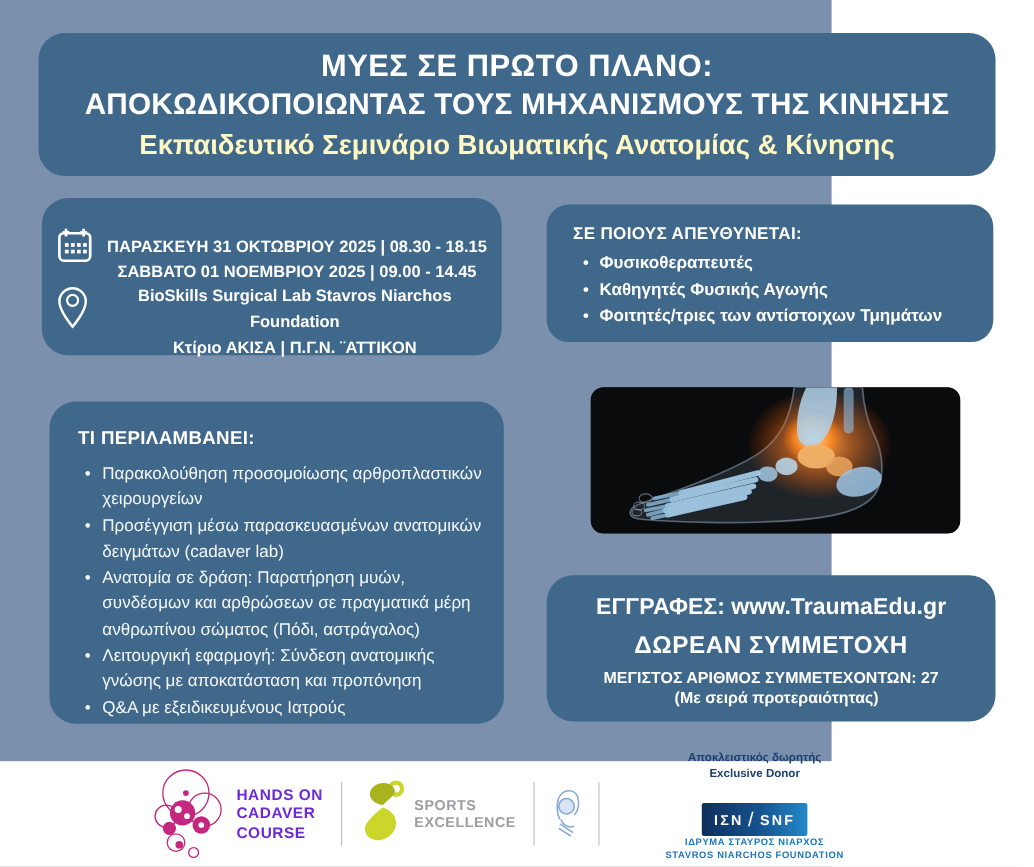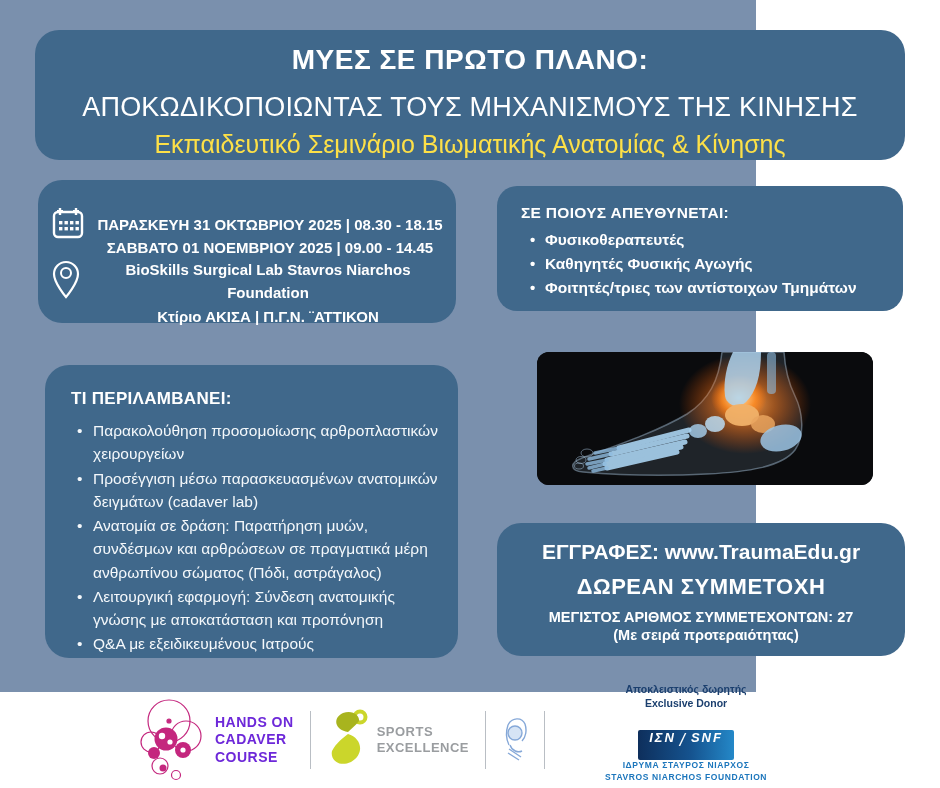--- a/index.html
+++ b/index.html
@@ -6,22 +6,22 @@
   html,body { width:940px; height:788px; }
   body { font-family:"Liberation Sans","DejaVu Sans",sans-serif; overflow:hidden; }
 
   .poster { position:relative; width:756px; height:788px; background:#7A90AD; }
 
   .card { position:absolute; background:#40688B; color:#fff; }
 
   
   .header-card { left:35px; top:30px; width:870px; height:130px; border-radius:24px; text-align:center; padding-top:13px; }
   .header-card .t1 { font-size:28px; font-weight:bold; letter-spacing:.5px; line-height:1.2; }
-  .header-card .t2 { font-size:27px; font-weight:normal; letter-spacing:.2px; line-height:1.2; margin-top:14px; }
-  .header-card .t3 { font-size:25px; font-weight:400; margin-top:7px; color:#fde047; }
+  .header-card .t2 { font-size:27px; font-weight:bold; letter-spacing:.2px; line-height:1.2; margin-top:2px; }
+  .header-card .t3 { font-size:25px; font-weight:700; margin-top:7px; color:#fef9c3; }
 
   
   .schedule-card { left:38px; top:180px; width:418px; height:143px; border-radius:24px; }
   .sched-row { position:absolute; left:56px; right:10px; text-align:center; font-weight:bold; font-size:15px; line-height:1.55; }
   .dates-row { top:33px; }
   .venue-row { top:78px; left:52px; }
   .icon-cal { position:absolute; left:14px; top:26px; }
   .icon-pin { position:absolute; left:14px; top:80px; }
 
   
@@ -56,21 +56,21 @@
   .cadaver-text { color:#6d28d9; font-weight:bold; font-size:14px; line-height:1.25; letter-spacing:.5px; }
   .sports-text { color:#9A9DA0; font-weight:bold; font-size:13px; line-height:1.2; letter-spacing:.5px; }
 
   .uni-text { color:#1E3C78; }
   .uni-text .u1 { font-size:8.5px; font-weight:bold; letter-spacing:1px; font-family:"Liberation Serif","DejaVu Serif",serif; }
   .uni-text .u2, .uni-text .u3 { font-size:12.5px; font-weight:bold; font-family:"Liberation Serif","DejaVu Serif",serif; line-height:1.1; }
   .uni-text .u4, .uni-text .u5 { font-size:6px; color:#37598F; margin-top:1px; font-family:"Liberation Serif","DejaVu Serif",serif; }
 
   .donor { display:flex; flex-direction:column; align-items:center; width:250px; }
   .donor .d-label { color:#1B3F6E; font-weight:bold; font-size:10.5px; line-height:1.3; text-align:center; }
-  .snf-box { margin-top:20px; width:96px; height:30px; border-radius:2px; background:linear-gradient(90deg,#0E2F5C 0%,#15538F 55%,#2488C8 100%); color:#fff; display:flex; justify-content:center; font-size:13px; font-weight:bold; letter-spacing:2px;font-style:italic; }
+  .snf-box { margin-top:20px; width:96px; height:30px; border-radius:2px; background:linear-gradient(90deg,#0E2F5C 0%,#15538F 55%,#2488C8 100%); color:#fff; display:flex; align-items:center; justify-content:center; font-size:13px; font-weight:bold; letter-spacing:2px; }
   .snf-box .slash { font-size:18px; font-weight:400; margin:0 4px; }
   .donor .d-name { margin-top:0; color:#1C76BC; font-weight:bold; font-size:8.5px; letter-spacing:.6px; line-height:1.35; text-align:center; }
   .donor .d-tag { margin-top:4px; color:#4D9FD6; font-size:8.5px; }
 </style>
 </head>
 <body>
 
 <div class="poster">
 
   <div class="card header-card">

